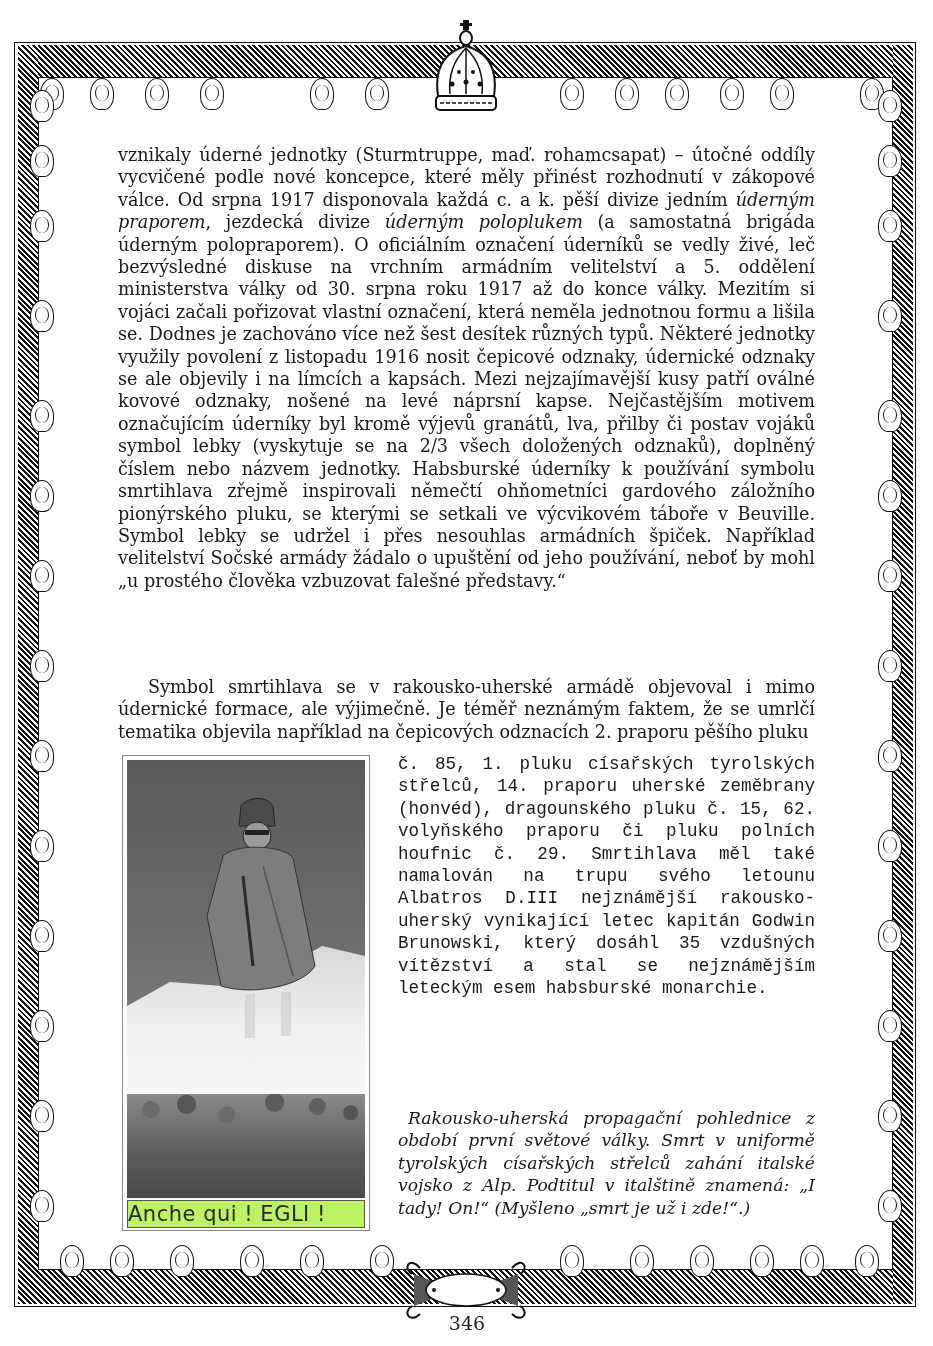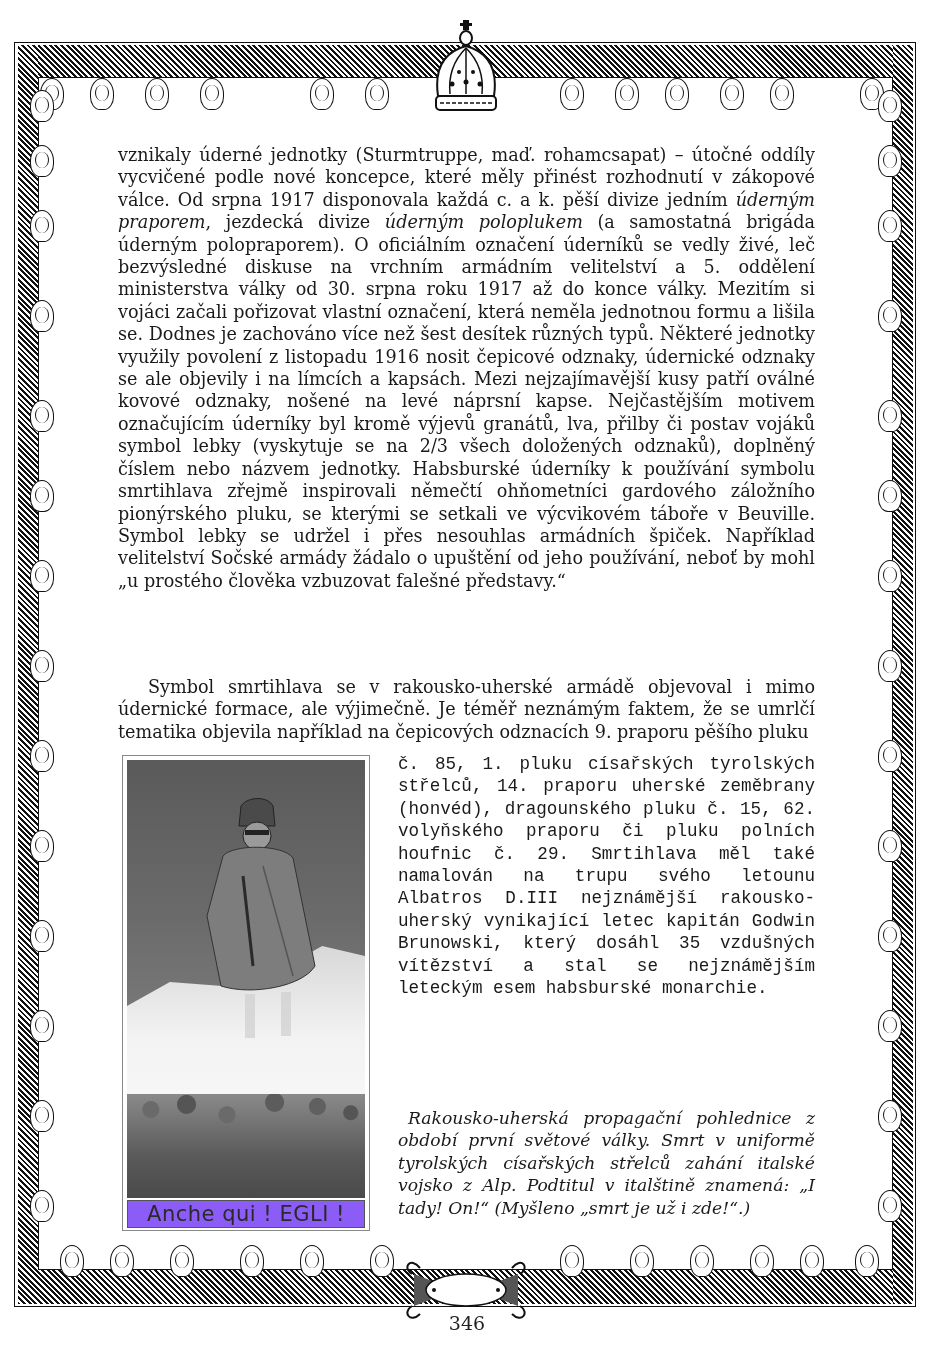--- a/index.html
+++ b/index.html
@@ -40,22 +40,22 @@
   .postcard .figure { position:absolute; left:70px; top:40px; width:130px; height:250px; }
   .postcard .soldiers { position:absolute; left:4px; top:338px; width:238px; height:104px;
       background:
         radial-gradient(circle at 10% 15%, #6a6a6a 8px, transparent 9px),
         radial-gradient(circle at 25% 10%, #555 9px, transparent 10px),
         radial-gradient(circle at 42% 20%, #6a6a6a 8px, transparent 9px),
         radial-gradient(circle at 62% 8%, #5c5c5c 9px, transparent 10px),
         radial-gradient(circle at 80% 12%, #606060 8px, transparent 9px),
         radial-gradient(circle at 94% 18%, #555 7px, transparent 8px),
         linear-gradient(180deg, #8a8a8a 0%, #5a5a5a 60%, #4a4a4a 100%); }
-  .postcard .title-strip { position:absolute; left:4px; top:444px; width:238px; height:28px; background:#8b5cf6; border:1px solid #555; box-sizing:border-box;
-      font-family:"DejaVu Sans", sans-serif; font-size:21px; line-height:26px; text-align:center; color:#2a2a2a; letter-spacing:0.5px; }
+  .postcard .title-strip { position:absolute; left:4px; top:444px; width:238px; height:28px; background:#bef264; border:1px solid #555; box-sizing:border-box;
+      font-family:"DejaVu Sans", sans-serif; font-size:21px; line-height:26px; color:#2a2a2a; letter-spacing:0.5px; }
 
   .page-number { position:absolute; left:446px; top:1284px; width:42px; text-align:center; font-size:19px; color:#222;margin-top:28px; }
 </style>
 </head>
 <body>
 
 <div class="frame-outer"></div>
 <div class="frame-band top"></div>
 <div class="frame-band bottom"></div>
 <div class="frame-band left"></div>
@@ -129,21 +129,21 @@
       <circle cx="34" cy="64" r="2.5"></circle>
       <circle cx="48" cy="66" r="2.5"></circle>
       <circle cx="27" cy="54" r="2"></circle>
       <circle cx="41" cy="54" r="2"></circle>
     </g>
   <rect x="4" y="78" width="60" height="14" rx="4" fill="#fff" stroke="#111" stroke-width="2"></rect>
   <path d="M8 85 H60" stroke="#111" stroke-width="1.5" stroke-dasharray="4 2"></path>
 </svg>
 
 <div class="text p1" id="p1"><span>vznikaly úderné jednotky (Sturmtruppe, maď. rohamcsapat) – útočné oddíly vycvičené podle nové koncepce, které měly přinést rozhodnutí v zákopové válce. Od srpna 1917 disponovala každá  c. a k. pěší divize jedním </span><em>úderným praporem</em><span>, jezdecká divize </span><em>úderným poloplukem</em><span> (a samostatná brigáda úderným polopraporem). O oficiálním označení úderníků se vedly živé, leč bezvýsledné diskuse na vrchním armádním velitelství a 5. oddělení ministerstva války od 30. srpna roku 1917 až do konce války. Mezitím si vojáci začali pořizovat vlastní označení, která neměla jednotnou formu a lišila se. Dodnes je zachováno více než šest desítek různých typů. Některé jednotky využily povolení z listopadu 1916 nosit čepicové odznaky, údernické odznaky se ale objevily i na límcích a kapsách. Mezi nejzajímavější kusy patří oválné kovové odznaky, nošené na levé náprsní kapse. Nejčastějším motivem označujícím úderníky byl kromě výjevů granátů, lva, přilby či postav vojáků symbol lebky (vyskytuje se na 2/3 všech doložených odznaků), doplněný číslem nebo názvem jednotky. Habsburské úderníky k používání symbolu smrtihlava zřejmě inspirovali němečtí ohňometníci gardového záložního pionýrského pluku, se kterými se setkali ve výcvikovém táboře v Beuville. Symbol lebky se udržel i přes nesouhlas armádních špiček. Například velitelství Sočské armády žádalo o upuštění od jeho používání, neboť by mohl „u prostého člověka vzbuzovat falešné představy.“</span></div>
-<div class="text p2">Symbol smrtihlava se v rakousko-uherské armádě objevoval i mimo údernické formace, ale výjimečně. Je téměř neznámým faktem, že se umrlčí tematika objevila například na čepicových odznacích 9. praporu pěšího pluku</div>
+<div class="text p2">Symbol smrtihlava se v rakousko-uherské armádě objevoval i mimo údernické formace, ale výjimečně. Je téměř neznámým faktem, že se umrlčí tematika objevila například na čepicových odznacích 2. praporu pěšího pluku</div>
 
 <div class="postcard">
   <div class="sky"></div>
   <div class="snow"></div>
   <svg class="figure" viewBox="0 0 130 250">
     <path d="M48 10 C55 0 75 0 80 10 L82 30 L46 30 Z" fill="#4a4a4a" stroke="#222" stroke-width="1"></path>
     <ellipse cx="64" cy="40" rx="14" ry="14" fill="#9a9a9a" stroke="#222"></ellipse>
     <rect x="52" y="34" width="24" height="5" fill="#222"></rect>
     <path d="M30 60 C40 48 90 48 100 62 L122 170 C110 190 60 200 28 190 L14 120 Z" fill="#7d7d7d" stroke="#333" stroke-width="1"></path>
     <path d="M50 80 L60 170" stroke="#2a2a2a" stroke-width="3"></path>

